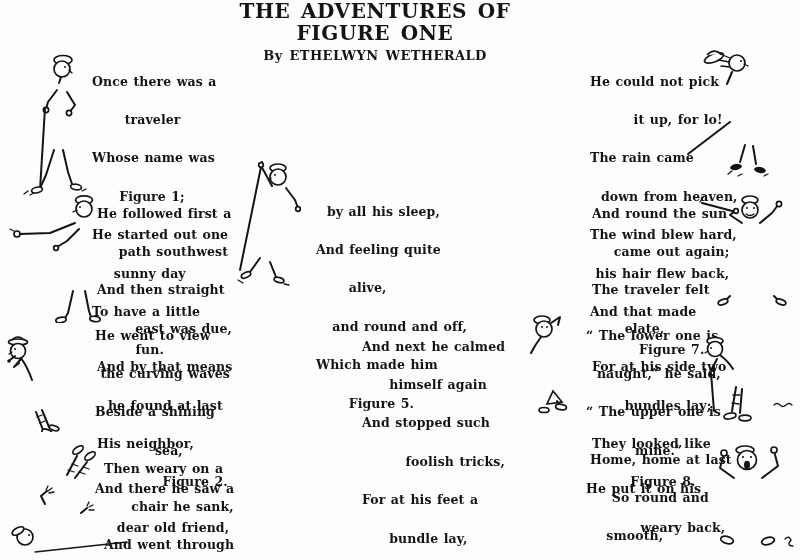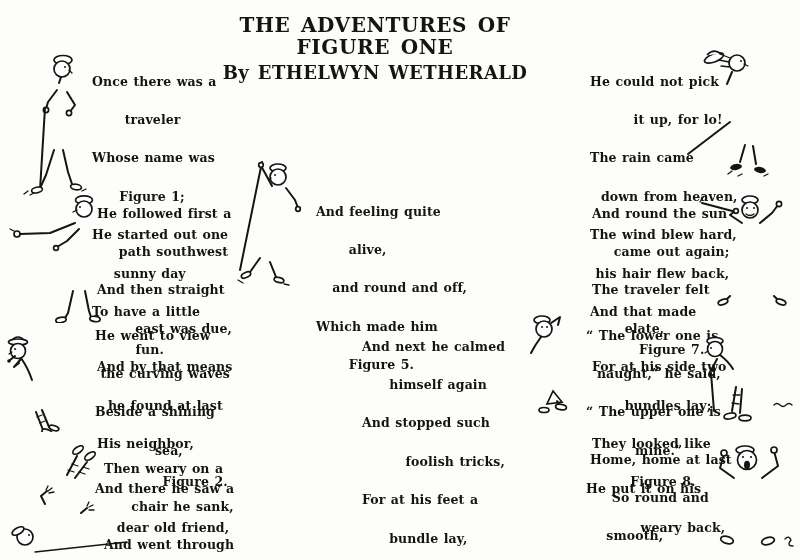--- a/index.html
+++ b/index.html
@@ -1,20 +1,20 @@
 <!DOCTYPE html>
 <html><head>
 <meta charset="utf-8">
 <style>
   html,body{margin:0;padding:0;background:#e8e8e8;}
   #page{position:relative;width:800px;height:560px;background:#fdfdfb;color:#161412;
         font-family:"DejaVu Serif",serif;overflow:hidden;}
-  .title-block{position:absolute;left:165px;top:14px;width:420px;text-align:center;}
+  .title-block{position:absolute;left:165px;top:0;width:420px;text-align:center;}
   .title-line{font-size:20px;font-weight:bold;line-height:22px;letter-spacing:.6px;word-spacing:3px;}
-  .byline{font-size:18px;font-weight:bold;margin-top:4px;letter-spacing:.4px;word-spacing:2px;}
+  .byline{font-size:13px;font-weight:bold;margin-top:4px;letter-spacing:.4px;word-spacing:2px;}
   .verse{position:absolute;font-size:12.5px;font-weight:bold;line-height:12.8px;
          white-space:pre;letter-spacing:.1px;word-spacing:1px;}
   .v1{left:92px;top:50px;}
   .v2{left:97px;top:182px;}
   .v3{left:95px;top:304px;}
   .v4{left:104px;top:437px;}
   .v5{left:316px;top:180px;}
   .v6{left:362px;top:315px;}
   .v7{left:590px;top:50px;}
   .v8{left:592px;top:182px;}
@@ -76,20 +76,21 @@
     <div>Then weary on a</div>
     <div>     chair he sank,</div>
     <div>And went through</div>
     
     
     
     
     
   </div>
   <div class="verse v5">
+    <div>  by all his sleep,</div>
     <div>And feeling quite</div>
     <div>      alive,</div>
     <div>   and round and off,</div>
     <div>Which made him</div>
     <div>      Figure 5.</div>
   </div>
   <div class="verse v6">
     <div>And next he calmed</div>
     <div>     himself again</div>
     <div>And stopped such</div>

